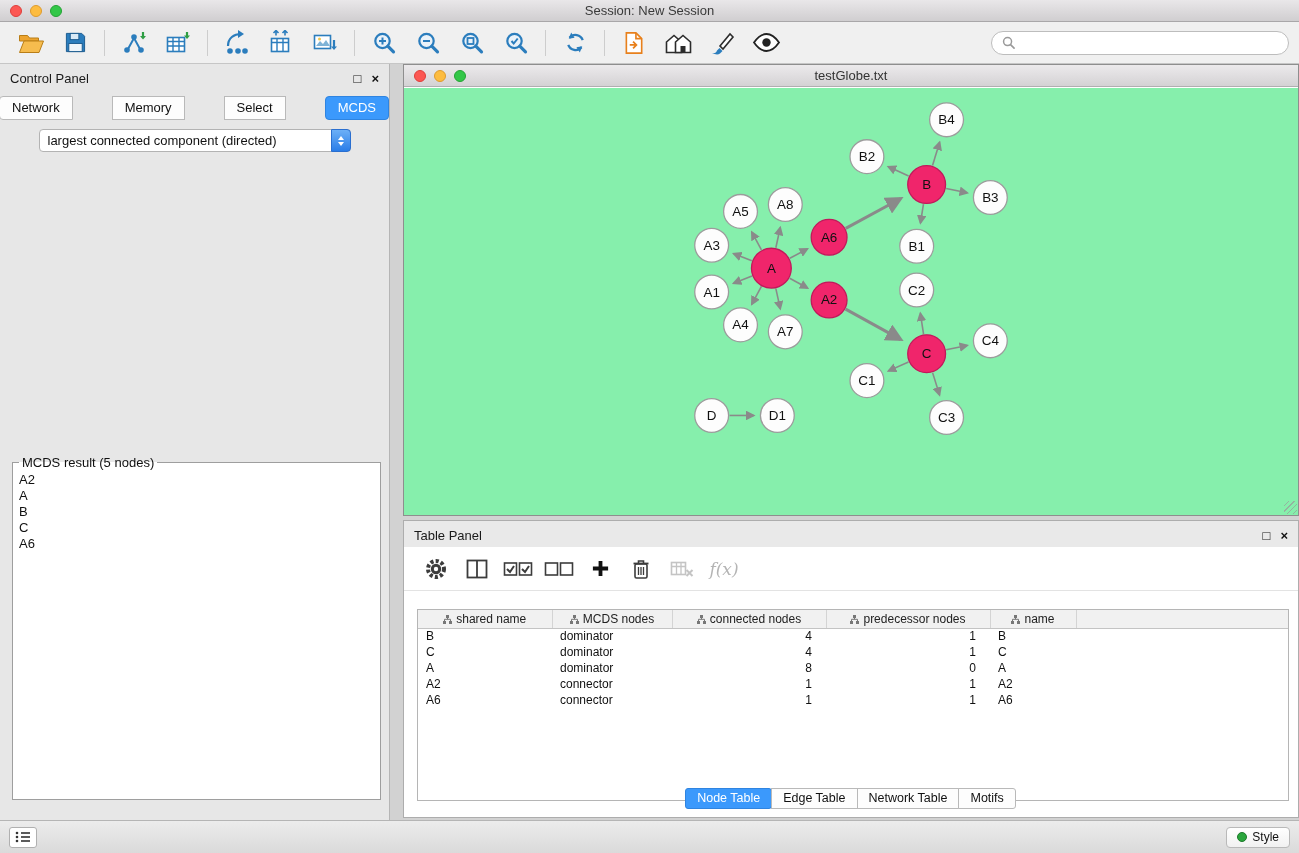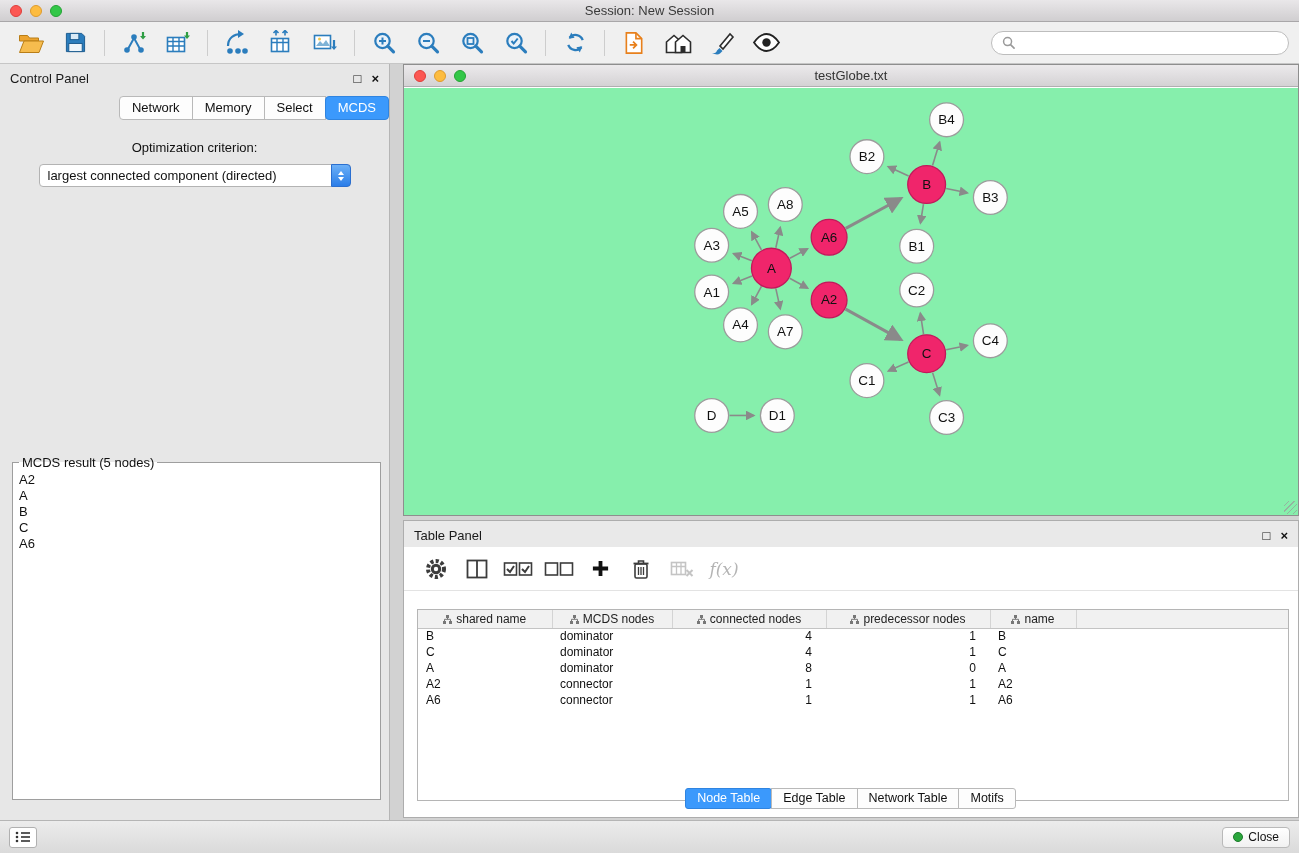--- a/index.html
+++ b/index.html
@@ -27,21 +27,21 @@
 
   
   .content { position:absolute; top:64px; left:0; right:0; height:824px; background:#d2d2d2; }
 
   
   .control-panel { position:absolute; left:0; top:0; width:390px; height:756px; background:#e7e7e7;
     border-right:1px solid #b5b5b5; }
   .panel-header { height:28px; display:flex; align-items:center; padding:0 10px; font-size:13px; color:#1a1a1a; }
   .panel-header .spacer { flex:1; }
   .panel-btn { font-size:13px; font-weight:bold; color:#111; margin-left:10px; line-height:1; }
-  .cp-tabs { display:flex; justify-content:flex-end; margin-top:4px;margin-left:6px; }
+  .cp-tabs { display:flex; justify-content:space-between; margin-top:4px; }
   .cp-tab { font-size:13px; padding:3px 12px 4px; background:#fdfdfd; border:1px solid #b9b9b9; margin-left:-1px; color:#111; }
   .cp-tab:first-child { border-radius:4px 0 0 4px; }
   .cp-tab:last-child { border-radius:0 4px 4px 0; }
   .cp-tab.active { background:#3b99fc; border-color:#2f84e0; color:#fff; border-radius:4px; }
   .opt-label { text-align:center; font-size:13px; margin-top:20px; color:#111; }
   .select-box { width:312px; height:23px; margin:9px auto 0; background:#fff; border:1px solid #b3b3b3;
     border-radius:4px; display:flex; align-items:center; position:relative; font-size:13px; padding-left:8px; color:#111; }
   .select-box .stepper { position:absolute; right:-1px; top:-1px; bottom:-1px; width:20px;
     background:linear-gradient(#6cb0f7,#2a7de8); border-radius:0 4px 4px 0; border:1px solid #2a6fd0;
     display:flex; flex-direction:column; align-items:center; justify-content:center; gap:2px; }
@@ -251,21 +251,20 @@
       <span class="spacer"></span>
       <span class="panel-btn">□</span>
       <span class="panel-btn">×</span>
     </div>
     <div class="cp-tabs">
         <div class="cp-tab">Network</div>
         <div class="cp-tab">Memory</div>
         <div class="cp-tab">Select</div>
         <div class="cp-tab active">MCDS</div>
       </div>
-    <div class="opt-label">Optimization criterion:</div>
     <div class="select-box">
       <span>largest connected component (directed)</span>
       <span class="stepper">
           <span class="tri up"></span>
           <span class="tri down"></span>
         </span>
     </div>
     <fieldset class="result">
       <legend>MCDS result (5 nodes)</legend>
       <div>
@@ -567,15 +566,15 @@
         <circle cx="2" cy="2" r="1.3" fill="#333"></circle>
         <line x1="6" y1="2" x2="15" y2="2" stroke="#333" stroke-width="1.6"></line>
         <circle cx="2" cy="6" r="1.3" fill="#333"></circle>
         <line x1="6" y1="6" x2="15" y2="6" stroke="#333" stroke-width="1.6"></line>
         <circle cx="2" cy="10" r="1.3" fill="#333"></circle>
         <line x1="6" y1="10" x2="15" y2="10" stroke="#333" stroke-width="1.6"></line>
       </svg>
   </div>
   <div class="memory-btn">
     <span class="memory-dot"></span>
-    <span>Close</span>
+    <span>Style</span>
   </div>
 </div>
 
 </body></html>

